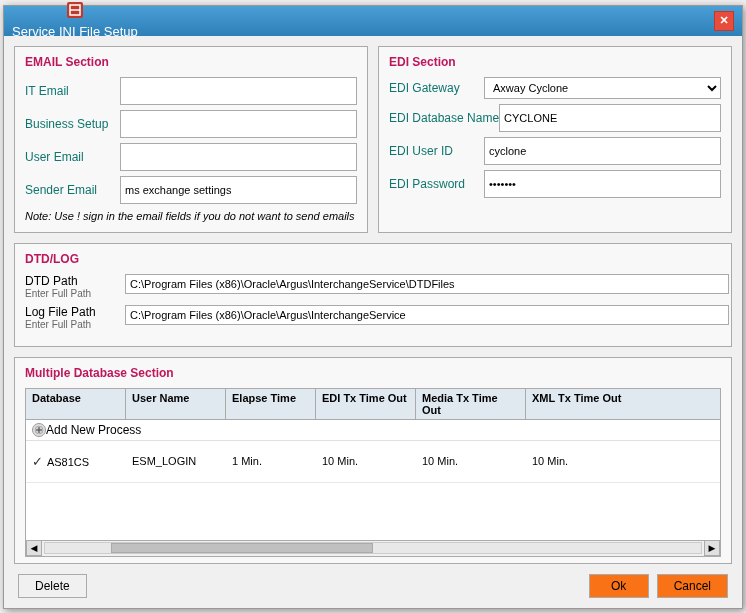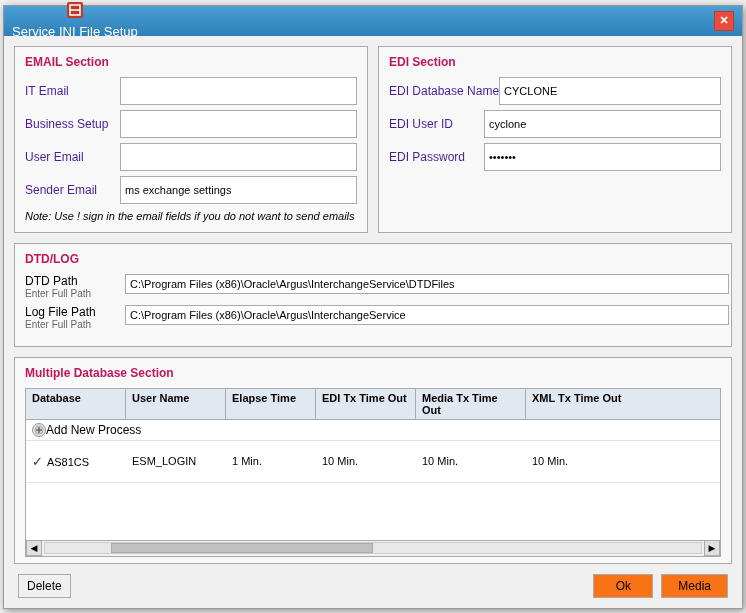--- a/index.html
+++ b/index.html
@@ -91,21 +91,21 @@
     .edi-section {
       flex: 1;
     }
     .form-row {
       display: flex;
       align-items: center;
       margin-bottom: 5px;
     }
     .form-label {
       font-size: 12px;
-      color: #4c1d95;
+      color: #0f766e;
       min-width: 95px;
     }
     .form-input {
       flex: 1;
       height: 28px;
       border: 1px solid #aaa;
       background: white;
       padding: 1px 4px;
       font-size: 11px;
       outline: none;
@@ -262,21 +262,21 @@
       border: 1px solid #aaa;
     }
     .bottom-buttons {
       display: flex;
       justify-content: space-between;
       align-items: center;
       padding: 0 4px;
     }
     .delete-btn {
       height: 24px;
-      padding: 2px 8px;
+      padding: 2px 16px;
       background: #f0f0f0;
       border: 1px solid #aaa;
       font-size: 12px;
       cursor: pointer;
     }
     .ok-cancel-btns {
       display: flex;
       gap: 8px;
     }
     .dialog-btn {
@@ -327,20 +327,27 @@
         </div>
         <div class="form-row">
           <span class="form-label">Sender Email</span>
           <input class="form-input" type="text" value="ms exchange settings" style="">
         </div>
         <div class="note-text">Note: Use ! sign in the email fields if you do not want to send emails</div>
       </div>
 
       <div class="section-box edi-section">
         <div class="section-title">EDI Section</div>
+        <div class="form-row">
+          <span class="form-label">EDI Gateway</span>
+          <select class="form-select">
+            <option>Axway Cyclone</option>
+            <option>Other</option>
+          </select>
+        </div>
         <div class="form-row">
           <span class="form-label">EDI Database Name</span>
           <input class="form-input" type="text" value="CYCLONE" style="">
         </div>
         <div class="form-row">
           <span class="form-label">EDI User ID</span>
           <input class="form-input" type="text" value="cyclone" style="">
         </div>
         <div class="form-row">
           <span class="form-label">EDI Password</span>
@@ -413,18 +420,18 @@
           </div>
           <div class="scroll-arrow">▶</div>
         </div>
       </div>
     </div>
 
     <div class="bottom-buttons">
       <button class="delete-btn">Delete</button>
       <div class="ok-cancel-btns">
         <button class="dialog-btn">Ok</button>
-        <button class="dialog-btn">Media</button>
+        <button class="dialog-btn">Cancel</button>
       </div>
     </div>
 
   </div>
 </div>
 
 </body></html>

